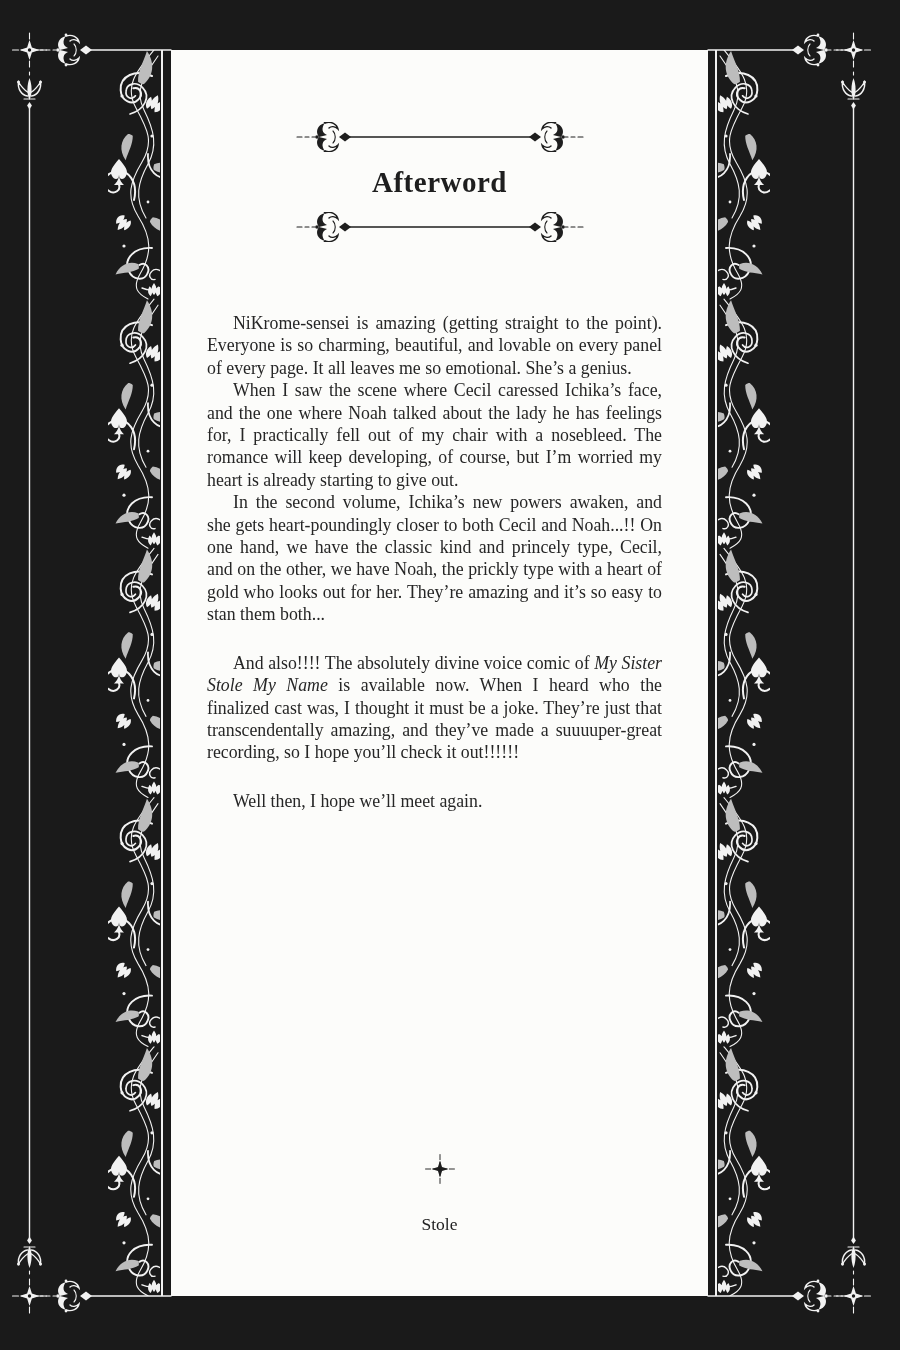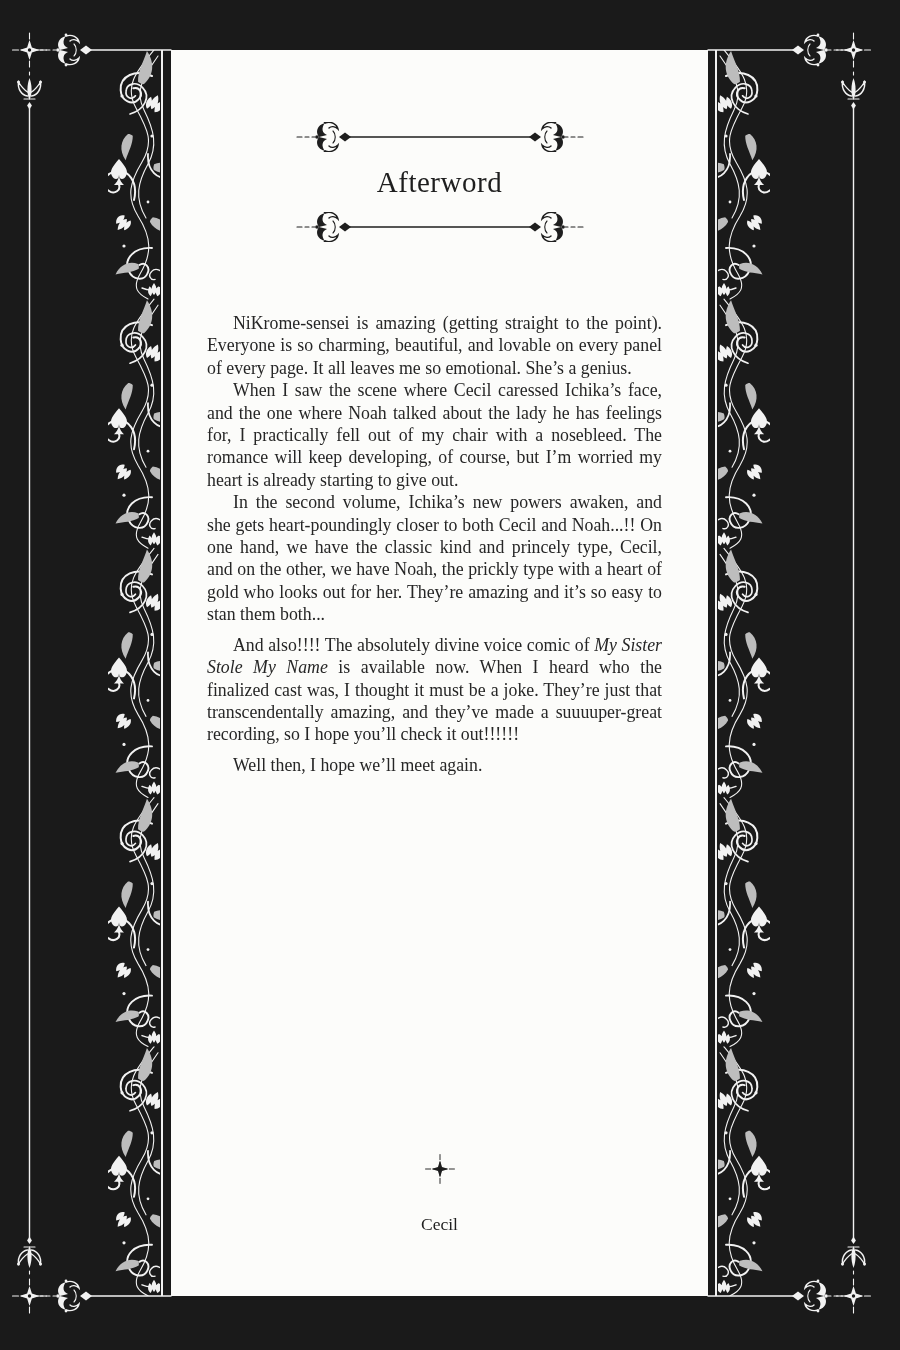--- a/index.html
+++ b/index.html
@@ -17,29 +17,29 @@
     overflow:hidden;margin:0 auto;
   }
   
   .page{
     position:absolute;left:171px;top:50px;width:537px;height:1246px;
     background:var(--page);color:var(--text);
   }
   .title-block{padding-top:72px;text-align:center;}
   .divider{display:block;margin:0 auto;}
   h1.page-title{
-    font-size:29px;font-weight:normal;letter-spacing:.5px;
+    font-size:29px;font-weight:bold;letter-spacing:.5px;
     line-height:44px;margin:8px 0;color:#1e1e1e;text-align:center;
   }
   .body-text{
     margin:70px 46px 0 36px;
     font-size:17.8px;line-height:22.4px;text-align:justify;
   }
   .body-text p{text-indent:26px;}
-  .body-text .block.gap{margin-top:8px;}
+  .body-text .block.gap{margin-top:26px;}
   .em{font-style:italic;}
   .page-footer{position:absolute;left:0;right:0;top:1102px;text-align:center;}
   .signature{margin-top:24px;font-size:17.5px;color:#1e1e1e;}
   
   .vine-strip{position:absolute;top:50px;width:52px;height:1246px;}
   .vine-strip.left{left:108px;}
   .vine-strip.right{left:718px;}
   .edge-line{position:absolute;top:50px;width:2px;height:1246px;background:var(--orn);}
   .edge-line.left{left:161px;}
   .edge-line.right{left:715px;}
@@ -192,17 +192,17 @@
           <p><span>Well then, I hope we’ll meet again.</span></p>
         </div>
       </div>
 
     <div class="page-footer">
       <svg width="34" height="34" viewBox="0 0 34 34">
         <g style="--orn:#1e1e1e">
             <use href="#compass-star" transform="translate(17,17) scale(0.85)"></use>
           </g>
       </svg>
-      <div class="signature">Cecil</div>
+      <div class="signature">Stole</div>
     </div>
 
   </div>
 </div>
 
 </body></html>

